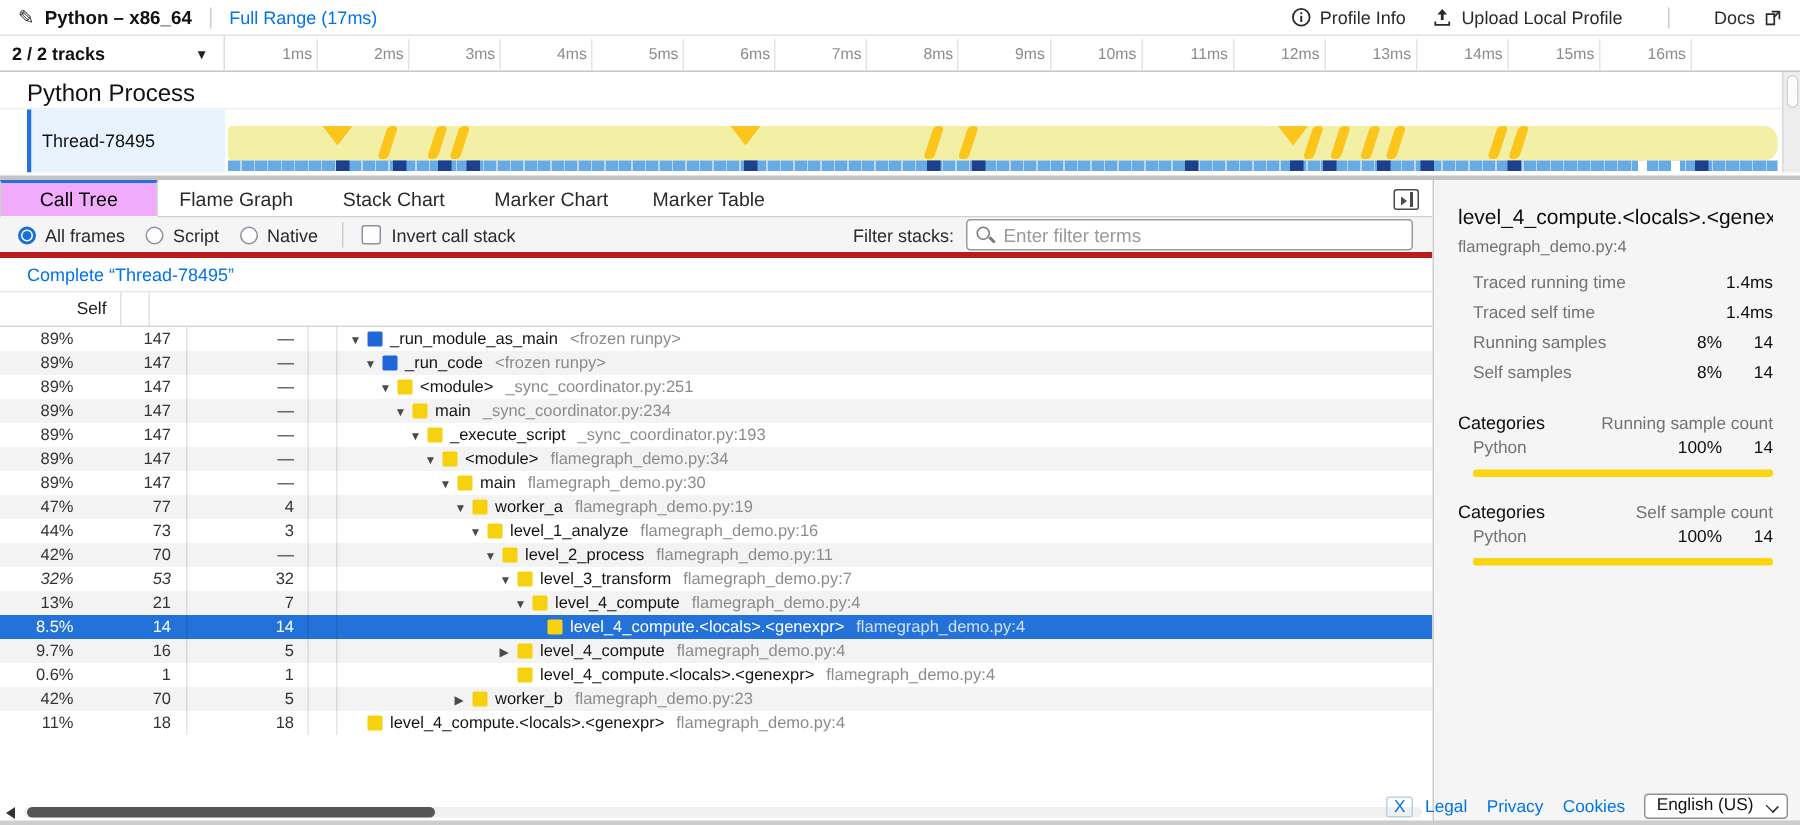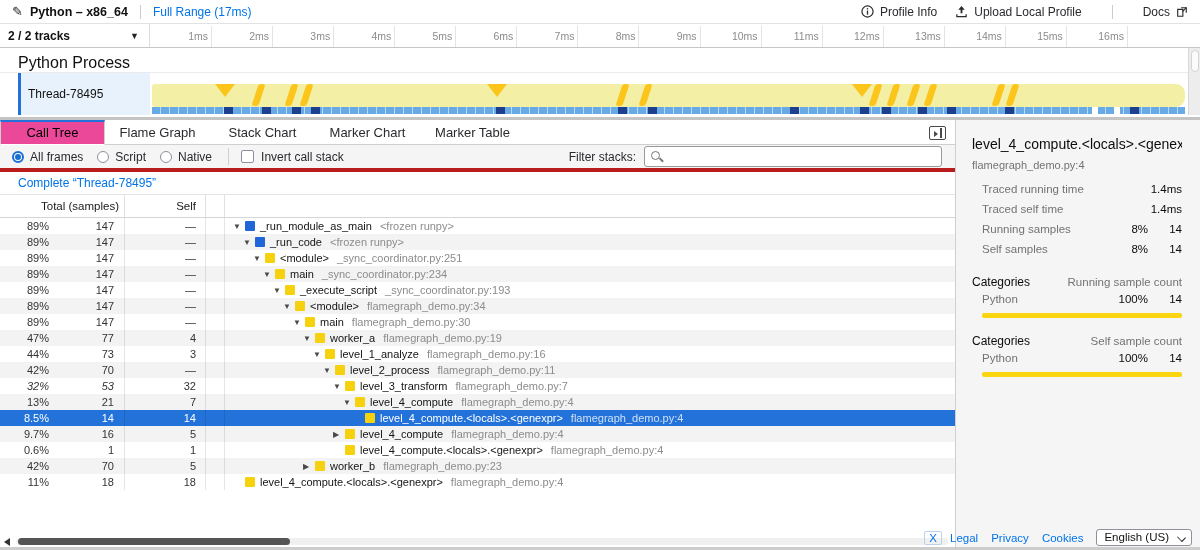--- a/index.html
+++ b/index.html
@@ -36,21 +36,21 @@
 .mk-slash{position:absolute;top:11px;width:7px;height:22px;background:#fbc51c;border-radius:3px;transform:skewX(-18deg)}
 .strip{position:absolute;left:2px;top:34px;width:1033px;height:7px;background:#68aae6;background-image:repeating-linear-gradient(90deg,rgba(255,255,255,0) 0 8px,rgba(255,255,255,.55) 8px 9px)}
 .seg-dark{position:absolute;top:34px;width:9px;height:7px;background:#1c3f8e}
 .seg-gap{position:absolute;top:34px;width:6px;height:7px;background:#fff}
 .vscroll{position:absolute;left:1188px;top:48px;width:12px;height:67px;background:#ededee;border-left:1px solid #d8d8d8}
 .vscroll .thumb{position:absolute;left:2px;top:2px;width:8px;height:22px;background:#fbfbfb;border:1px solid #d4d4d4;border-radius:4px}
 .tl-gap{position:absolute;left:0;top:115px;width:1200px;height:5px;background:#fff;border-bottom:3px solid #c4c4c4}
 
 .tabbar{position:absolute;left:0;top:120px;width:955px;height:25px;background:#fff;border-bottom:1px solid #cfcfcf;display:flex}
 .tab{width:105px;height:25px;text-align:center;line-height:22px;font-size:13px;color:#2a2a2e;border-top:2px solid transparent;cursor:pointer}
-.tab.selected{background:#ec4899;border:1px solid #cfcfcf;border-top:2px solid #2272d9;border-bottom:1px solid #fff;color:#000}
+.tab.selected{background:#f0abfc;border:1px solid #cfcfcf;border-top:2px solid #2272d9;border-bottom:1px solid #fff;color:#000}
 .panel-toggle{position:absolute;left:929px;top:6px;width:17px;height:14px;border:1px solid #4a4a4a;border-radius:2px;cursor:pointer}
 .panel-toggle::after{content:"";position:absolute;right:3px;top:1px;width:2px;height:10px;background:#4a4a4a}
 .panel-toggle::before{content:"";position:absolute;left:4px;top:4px;width:0;height:0;border-top:3px solid transparent;border-bottom:3px solid transparent;border-left:4px solid #4a4a4a}
 
 .filterbar{position:absolute;left:0;top:145px;width:955px;height:27px;background:#f5f5f6;border-bottom:4px solid #b91c1c;display:flex;align-items:center;padding:0 8px;font-size:12px;color:#2a2a2e}
 .radio{width:12px;height:12px;border-radius:50%;border:1px solid #8f8f9d;background:#fff;margin:0 6px 0 4px;position:relative;cursor:pointer}
 .radio.on{border:2px solid #1a6fd4}
 .radio.on::after{content:"";position:absolute;left:1px;top:1px;width:6px;height:6px;border-radius:50%;background:#1a6fd4}
 .rlabel{margin-right:10px;cursor:pointer}
 .fdiv{width:1px;height:17px;background:#cfcfcf;margin:0 12px 0 6px}
@@ -266,29 +266,29 @@
     <span class="radio" id="radio1"></span>
     <span class="rlabel" id="rlabel1">Script</span>
     <span class="radio" id="radio2"></span>
     <span class="rlabel" id="rlabel2">Native</span>
     <span class="fdiv"></span>
     <span class="checkbox"></span>
     <span>Invert call stack</span>
     <span class="filter-label">Filter stacks:</span>
     <span class="searchbox">
       <span class="mag"></span>
+      <input type="text" placeholder="Enter filter terms" style="">
     </span>
   </div>
 
   <div class="breadcrumb">
     <a class="link">Complete “Thread-78495”</a>
   </div>
 
   <div class="thead">
-    <div class="c-total">Total (samples)</div>
     <div class="c-self">Self</div>
     <div class="c-gap"></div>
     <div class="c-tree"></div>
   </div>
 
   <div class="rows" id="rows">
       <div class="tree-row">
         <div class="c-total" style="border-right: 1px solid rgba(0, 0, 0, 0.1);">
           <span class="pct">89%</span>
           <span class="total">147</span>

